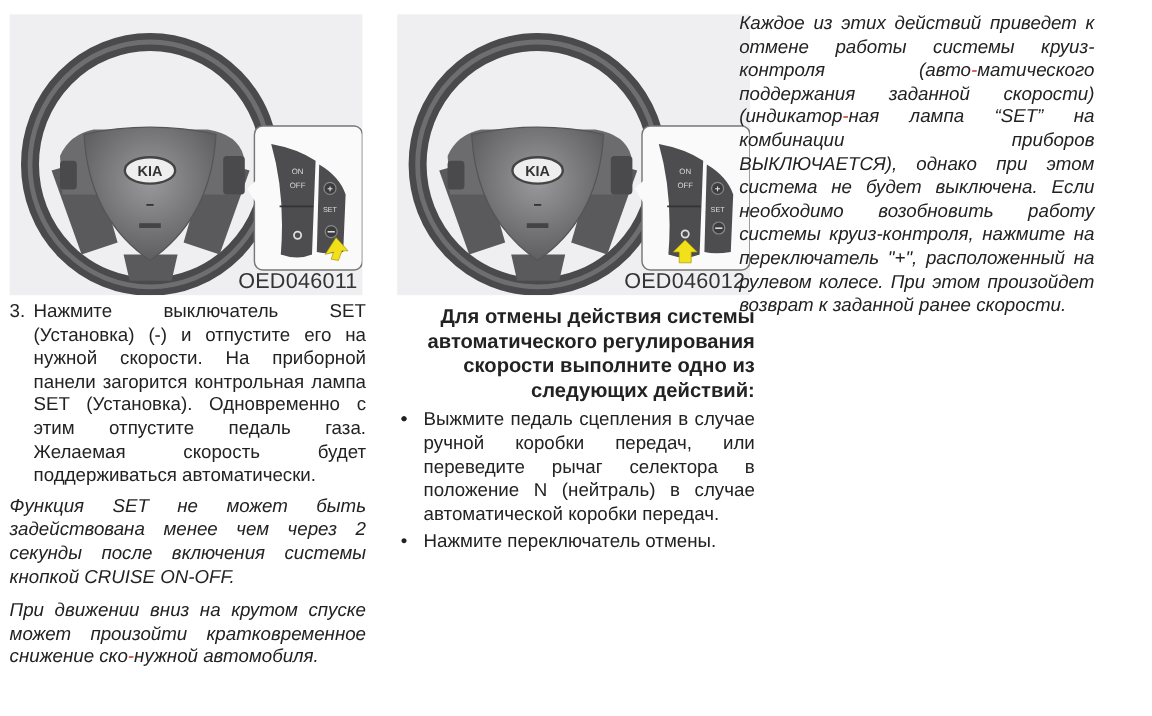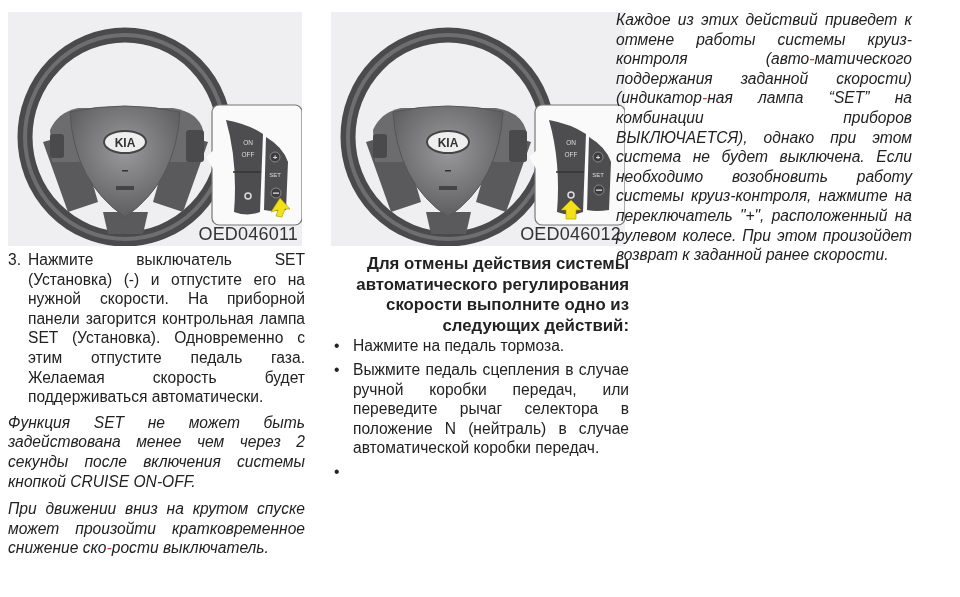--- a/index.html
+++ b/index.html
@@ -98,27 +98,27 @@
   </svg>
   <span class="fig-code">OED046012</span>
 </div>
 
 <div class="col" style="left:8px; top:250px; width:297px;">
   <div style="position:relative; padding-left:20px;">
     <span class="item-num">3.</span>
     <p>Нажмите выключатель SET (Установка) (-) и отпустите его на нужной скорости. На приборной панели загорится контрольная лампа SET (Установка). Одновременно с этим отпустите педаль газа. Желаемая скорость будет поддерживаться автоматически.</p>
   </div>
   <p class="italic" style="margin-top:6px;">Функция SET не может быть задействована менее чем через 2 секунды после включения системы кнопкой CRUISE ON-OFF.</p>
-  <p class="italic" style="margin-top:8px;"><span>При движении вниз на крутом спуске может произойти кратковременное снижение ско</span><span class="redhy">-</span><span>рости выключатель.</span></p>
+  <p class="italic" style="margin-top:8px;"><span>При движении вниз на крутом спуске может произойти кратковременное снижение ско</span><span class="redhy">-</span><span>нужной автомобиля.</span></p>
 </div>
 
 <div class="col" style="left:331px; top:254px; width:298px;">
   <p class="heading">Для отмены действия системы автоматического регулирования скорости выполните одно из следующих действий:</p>
   <ul class="bullets">
-    <li><span class="dot">•</span><span>Нажмите на педаль тормоза.</span></li>
+    <li><span class="dot">•</span></li>
     <li><span class="dot">•</span><span>Выжмите педаль сцепления в случае ручной коробки передач, или переведите рычаг селектора в положение N (нейтраль) в случае автоматической коробки передач.</span></li>
-    <li><span class="dot">•</span></li>
+    <li><span class="dot">•</span><span>Нажмите переключатель отмены.</span></li>
   </ul>
 </div>
 
 <div class="col italic" style="left:616px; top:10px; width:296px;">
   <p><span>Каждое из этих действий приведет к отмене работы системы круиз-контроля (авто</span><span class="redhy">-</span><span>матического поддержания заданной скорости) (индикатор</span><span class="redhy">-</span><span>ная лампа “SET” на комбинации приборов ВЫКЛЮЧАЕТСЯ), однако при этом система не будет выключена. Если необходимо возобновить работу системы круиз-контроля, нажмите на переключатель "+", расположенный на рулевом колесе. При этом произойдет возврат к заданной ранее скорости.</span></p>
 </div>
 
 </body></html>

